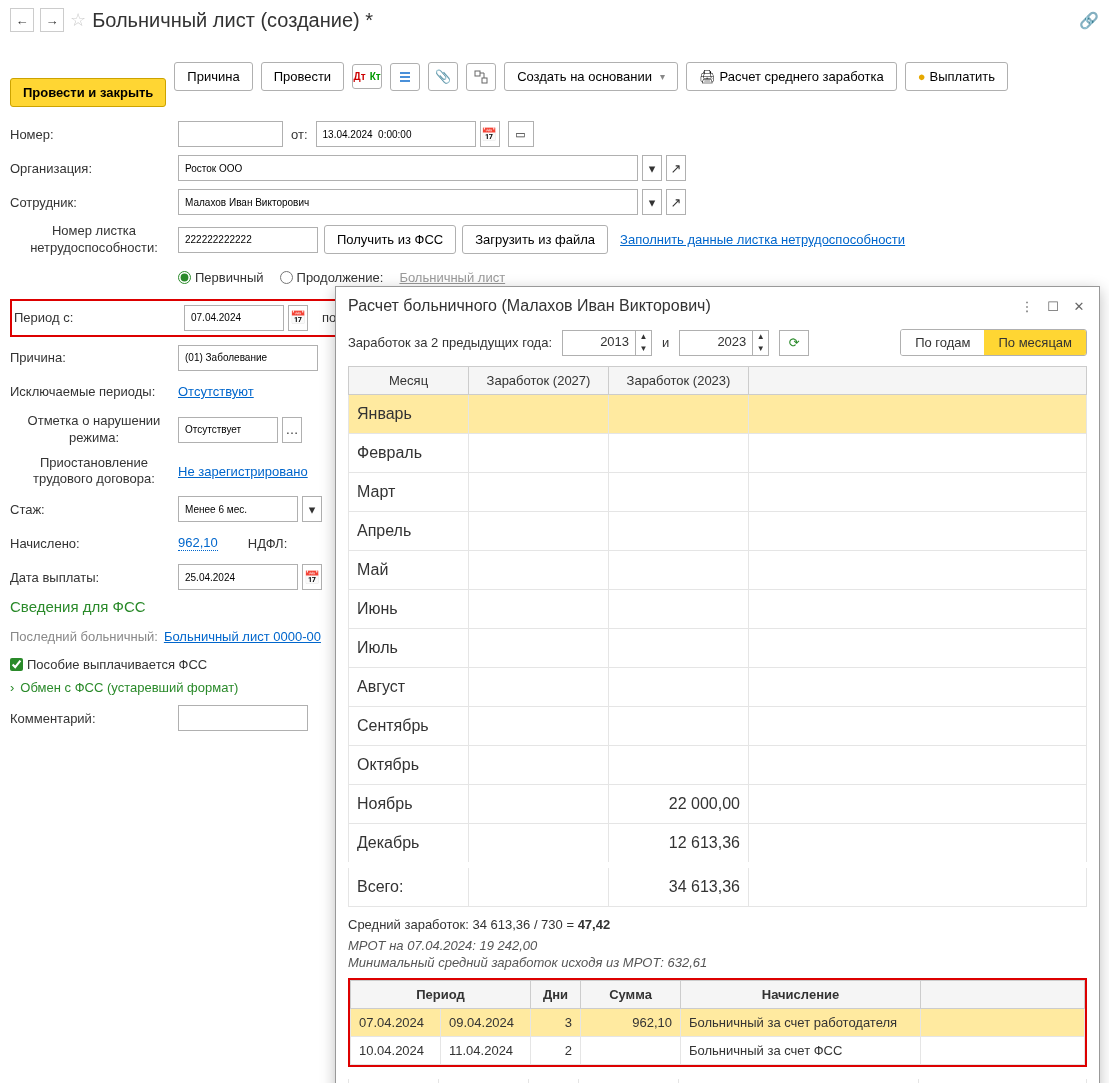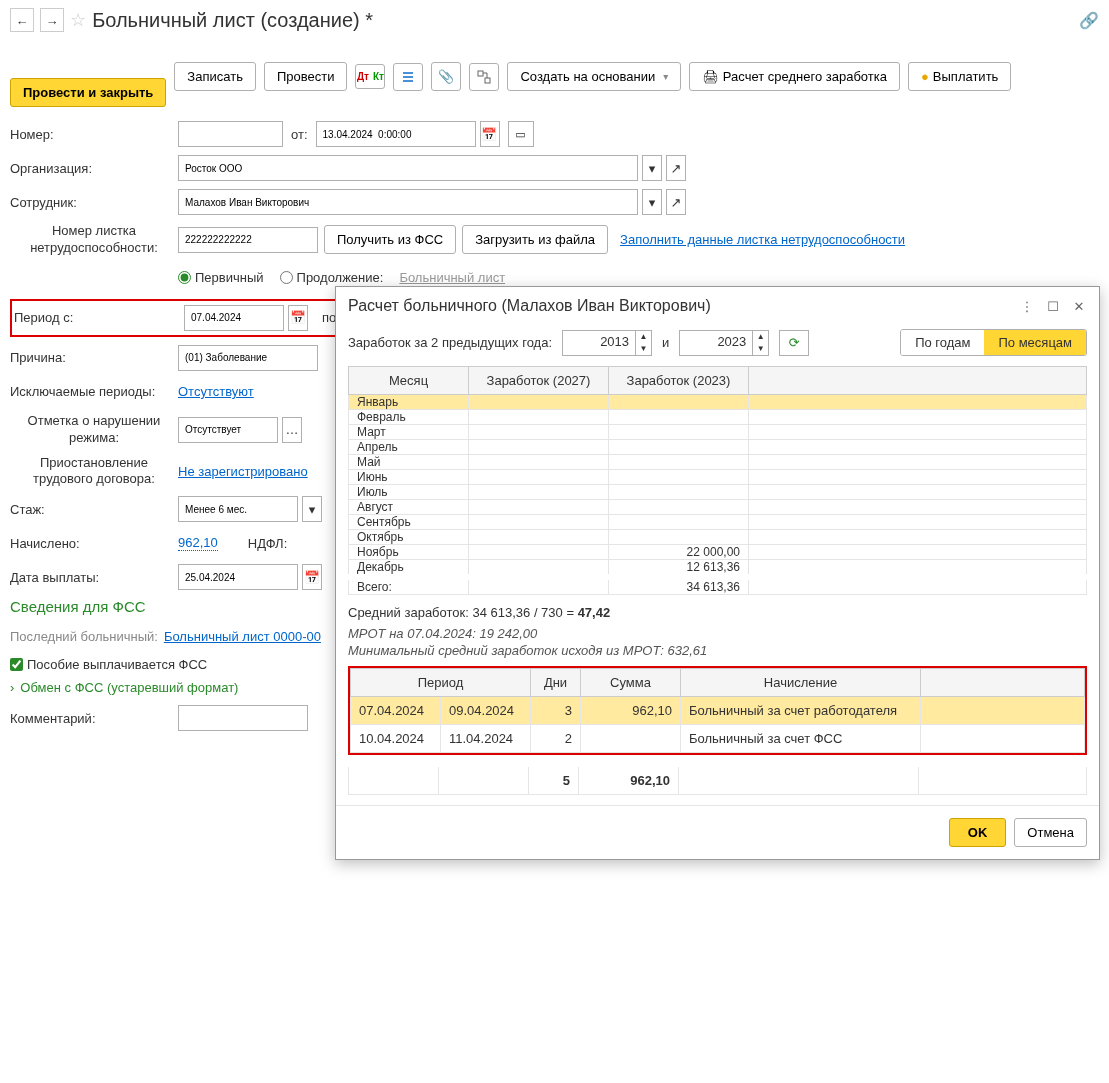--- a/index.html
+++ b/index.html
@@ -42,29 +42,29 @@
 .spin-val { flex: 1; padding: 3px 6px; text-align: right; }
 .spin-btns { width: 16px; display: flex; flex-direction: column; border-left: 1px solid #b0b0b0; }
 .spin-btn { flex: 1; font-size: 8px; display: flex; align-items: center; justify-content: center; cursor: pointer; }
 .refresh-btn { border: 1px solid #b0b0b0; width: 30px; height: 26px; display: flex; align-items: center; justify-content: center; color: #2a8a2a; cursor: pointer; }
 .toggle-group { display: flex; margin-left: auto; border: 1px solid #b0b0b0; border-radius: 3px; overflow: hidden; }
 .toggle-btn { padding: 5px 14px; cursor: pointer; background: #fff; }
 .toggle-active { background: #ffd633; }
 
 .tbl { width: 100%; border-collapse: collapse; margin-bottom: 10px; }
 .tbl th { border: 1px solid #ccc; padding: 6px 8px; font-weight: normal; background: #f5f5f5; text-align: center; font-size: 13px; }
-.tbl td { border: 1px solid #e5e5e5; padding: 0 8px; font-size: 12px; }
+.tbl td { border: 1px solid #e5e5e5; padding: 10px 8px; font-size: 16px; }
 .tbl .num { text-align: right; }
 .row-highlight td { background: #ffeaa0; }
 .tbl .total-row td { border-top: 6px solid #fff; font-weight: normal; }
 .avg-line { margin: 10px 0 6px; }
 .italic { font-style: italic; color: #555; margin-bottom: 2px; }
 .tbl2-wrap { border: 2px solid #d00; padding: 0; margin-top: 8px; }
 .tbl2 { width: 100%; border-collapse: collapse; }
-.tbl2 th { border: 1px solid #ccc; padding: 6px 8px; font-weight: normal; background: #f5f5f5; text-align: center; }
+.tbl2 th { border: 1px solid #ccc; padding: 6px 8px; font-weight: bold; background: #f5f5f5; text-align: center; }
 .tbl2 td { border: 1px solid #e5e5e5; padding: 6px 8px; }
 .tbl2 .num { text-align: right; }
 .highlight-row td { background: #ffeaa0; }
 .sum-row { border-top: 6px solid #fff; }
 .sum-row td { font-weight: bold; }
 .dialog-footer { display: flex; justify-content: flex-end; gap: 8px; padding: 12px; border-top: 1px solid #e5e5e5; margin-top: 10px; }
 .btn-ok { background: #ffd633; border-color: #cca300; font-weight: bold; padding: 6px 18px; }
 .gap4 { display: flex; gap: 4px; align-items: center; }
 .underline-dotted { border-bottom: 1px dotted #0066cc; }
 .mini-btn { border: 1px solid #b0b0b0; background: #fff; width: 26px; height: 26px; display: flex; align-items: center; justify-content: center; cursor: pointer; font-size: 11px; }
@@ -76,21 +76,21 @@
 <div class="header">
   <div class="nav-btn">←</div>
   <div class="nav-btn">→</div>
   <span class="star-icon">☆</span>
   <span class="page-title">Больничный лист (создание) *</span>
   <span class="link-icon">🔗</span>
 </div>
 
 <div class="toolbar">
   <button class="btn btn-primary">Провести и закрыть</button>
-  <button class="btn">Записать</button>
+  <button class="btn">Причина</button>
   <button class="btn">Провести</button>
   <button class="btn btn-icon">
       <span style="color:#c00;font-size:10px;font-weight:bold">Дт</span>
       <span style="color:#090;font-size:10px;font-weight:bold">Кт</span>
     </button>
   <button class="btn btn-icon">
       <svg width="14" height="14" viewBox="0 0 14 14">
         <rect x="2" y="2" width="10" height="2" fill="#4a90d9"></rect>
         <rect x="2" y="6" width="10" height="2" fill="#4a90d9"></rect>
         <rect x="2" y="10" width="10" height="2" fill="#4a90d9"></rect>

